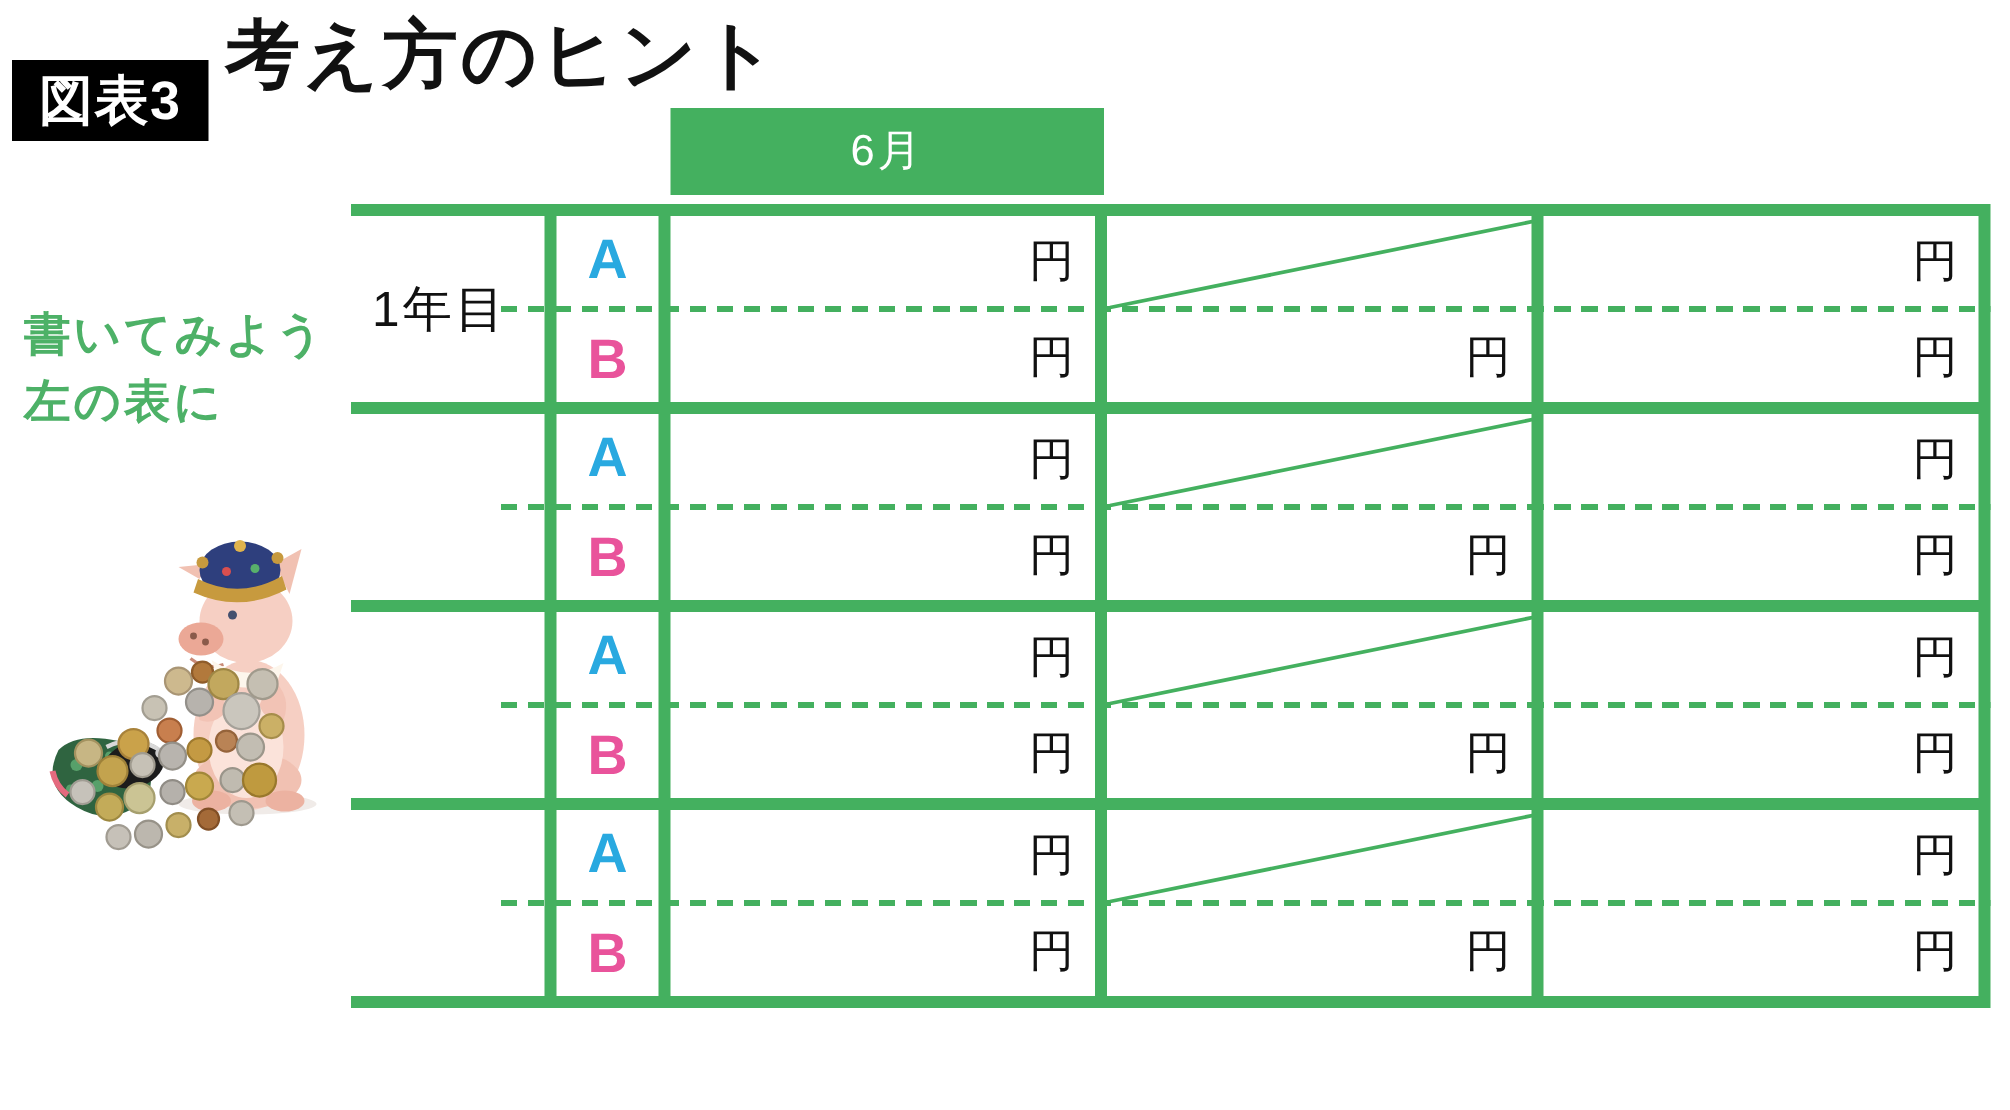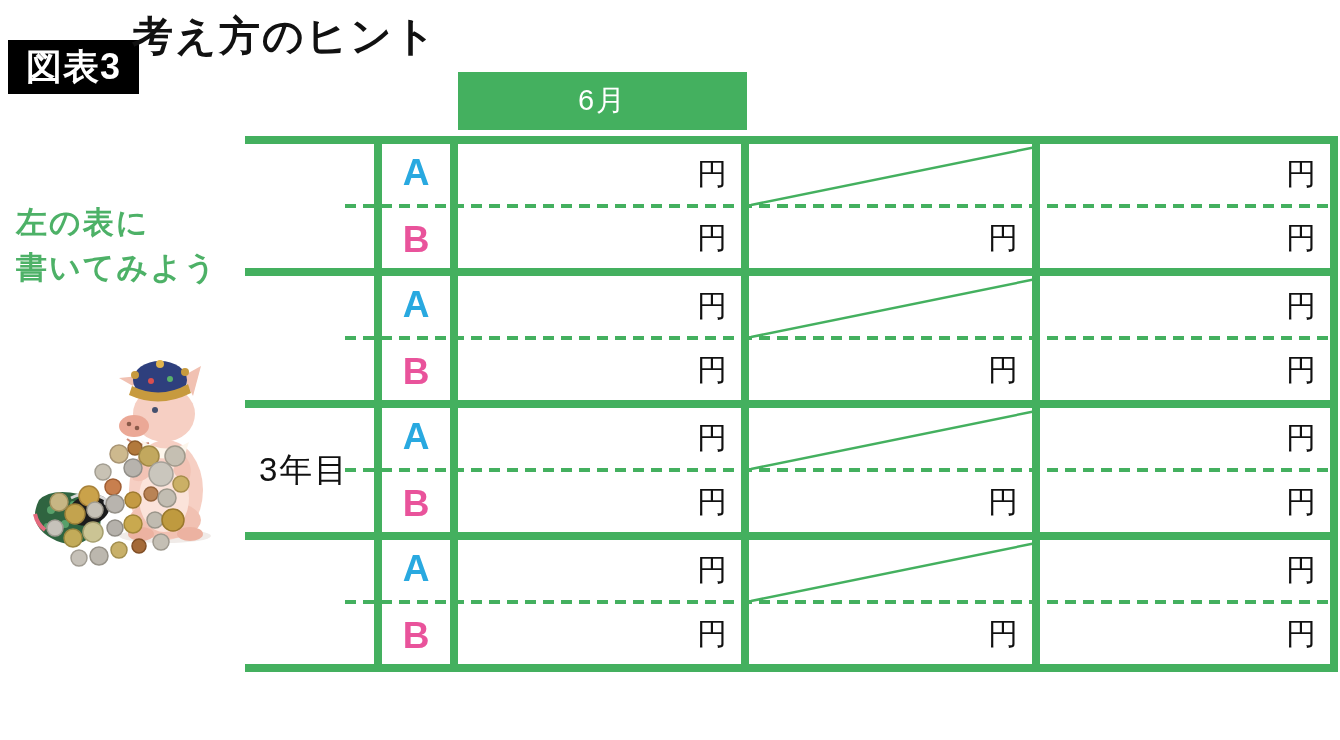--- a/index.html
+++ b/index.html
@@ -17,32 +17,32 @@
     position:relative;width:1340px;height:740px;background:#ffffff;overflow:hidden;
     font-family:"Liberation Sans","DejaVu Sans",sans-serif;color:var(--ink);
   }
   
   .title-badge{
     position:absolute;left:8px;top:8px;height:54px;
     background:var(--title-bg);color:var(--title-fg);
     font-size:36px;font-weight:bold;line-height:54px;padding:0 18px;letter-spacing:1px;margin-top:32px;
   }
   .page-title{
-    position:absolute;left:132px;top:8px;height:54px;line-height:56px;
-    font-size:41px;font-weight:bold;color:var(--ink);letter-spacing:2px;
+    position:absolute;left:150px;top:8px;height:54px;line-height:56px;
+    font-size:50px;font-weight:bold;color:var(--ink);letter-spacing:2px;
   }
   
   .hint{
     position:absolute;left:16px;top:200px;
     font-size:31px;font-weight:bold;color:var(--hint);line-height:45px;letter-spacing:2px;
   }
   
   .illus{position:absolute;left:15px;top:352px;width:220px;height:290px;}
   
-  .fig-table{position:absolute;left:245px;top:72px;width:1093px;height:600px;}
+  .fig-table{position:absolute;left:234px;top:72px;width:1093px;height:600px;}
   .hdr{
     position:absolute;top:0;height:58px;background:var(--green);
     color:#fff;font-size:29px;display:flex;align-items:center;justify-content:center;letter-spacing:2px;
   }
   .hbar{position:absolute;left:0;width:1093px;height:8px;background:var(--green);}
   .year-block{position:absolute;left:0;width:1093px;height:124px;}
   .ylabel{
     position:absolute;left:0;top:0;width:129px;height:124px;
     display:flex;align-items:center;padding-left:14px;
     font-size:33px;color:var(--ink);letter-spacing:2px;white-space:nowrap;
@@ -69,22 +69,22 @@
 </style>
 </head>
 <body>
 
 <div class="page">
 
   <div class="title-badge">図表3</div>
   <div class="page-title">考え方のヒント</div>
 
   <div class="hint">
+    <div>書いてみよう</div>
     <div>左の表に</div>
-    <div>書いてみよう</div>
   </div>
 
   <svg class="illus" viewBox="0 0 220 290" aria-hidden="true">
 
     <ellipse cx="150" cy="184" rx="46" ry="7" fill="#f0ebe8"></ellipse>
 
     <ellipse cx="151" cy="138" rx="37" ry="50" fill="#f6cfc3"></ellipse>
     <ellipse cx="150" cy="168" rx="36" ry="19" fill="#f1c1b2"></ellipse>
     <ellipse cx="126" cy="182" rx="13" ry="7" fill="#ecb2a1"></ellipse>
     <ellipse cx="175" cy="182" rx="13" ry="7" fill="#ecb2a1"></ellipse>
@@ -164,20 +164,21 @@
     <div class="hdr" style="left:213px;width:289px">6月</div>
 
     <div class="hbar" style="top:64px"></div>
     <div class="hbar" style="top:196px"></div>
     <div class="hbar" style="top:328px"></div>
     <div class="hbar" style="top:460px"></div>
     <div class="hbar" style="top:592px"></div>
 
     <div class="year-block" style="top:72px">
       <div class="dash"></div>
+      <div class="ylabel">1年目</div>
       <div class="vline" style="left:129px"></div>
       <div class="ab">
         <div class="ab-a">A</div>
         <div class="ab-b">B</div>
       </div>
       <div class="vline" style="left:205px"></div>
       <div class="dcell" style="left:213px;width:283px">
         <div class="half top">円</div>
         <div class="half bottom">円</div>
       </div>
@@ -220,21 +221,20 @@
         <div class="half bottom">円</div>
       </div>
       <div class="vline" style="left:1085px"></div>
       <svg class="diag" width="1093" height="124">
           <line x1="506" y1="61" x2="791" y2="3"></line>
         </svg>
     </div>
 
     <div class="year-block" style="top:336px">
       <div class="dash"></div>
-      <div class="ylabel">3年目</div>
       <div class="vline" style="left:129px"></div>
       <div class="ab">
         <div class="ab-a">A</div>
         <div class="ab-b">B</div>
       </div>
       <div class="vline" style="left:205px"></div>
       <div class="dcell" style="left:213px;width:283px">
         <div class="half top">円</div>
         <div class="half bottom">円</div>
       </div>

